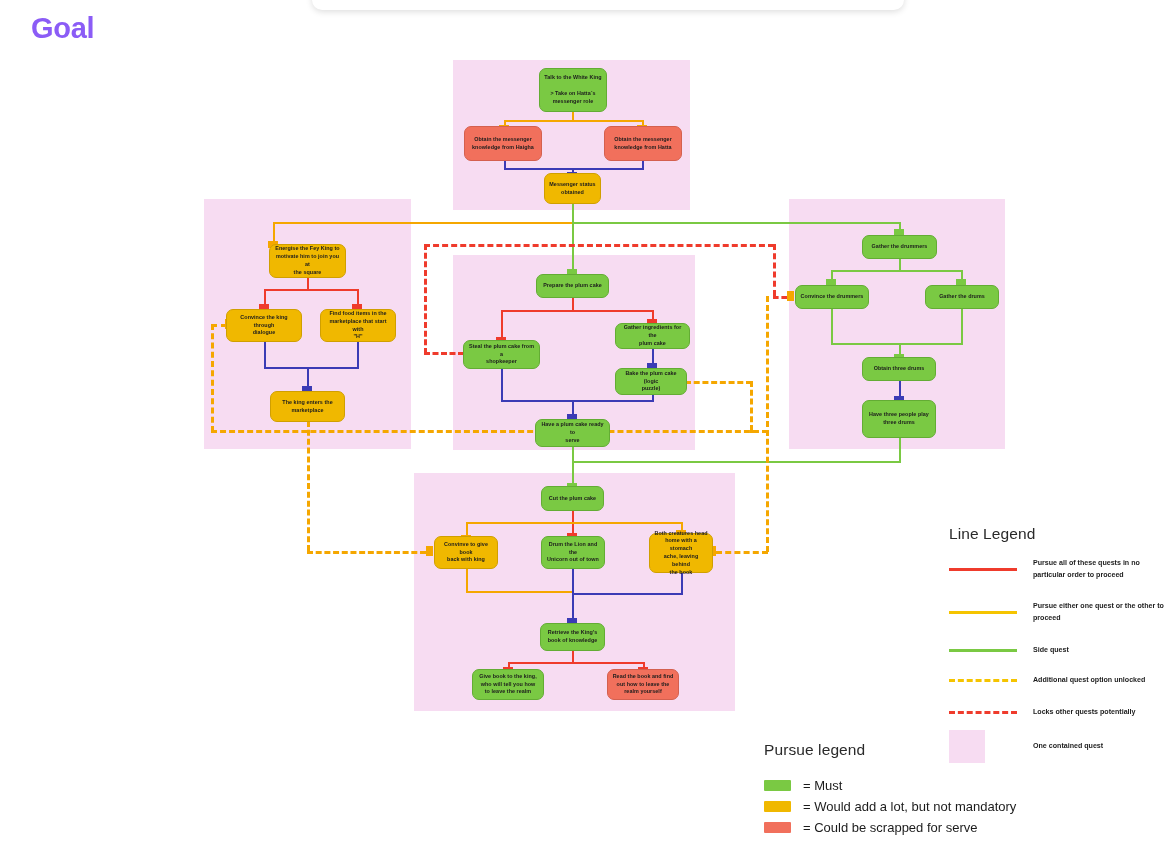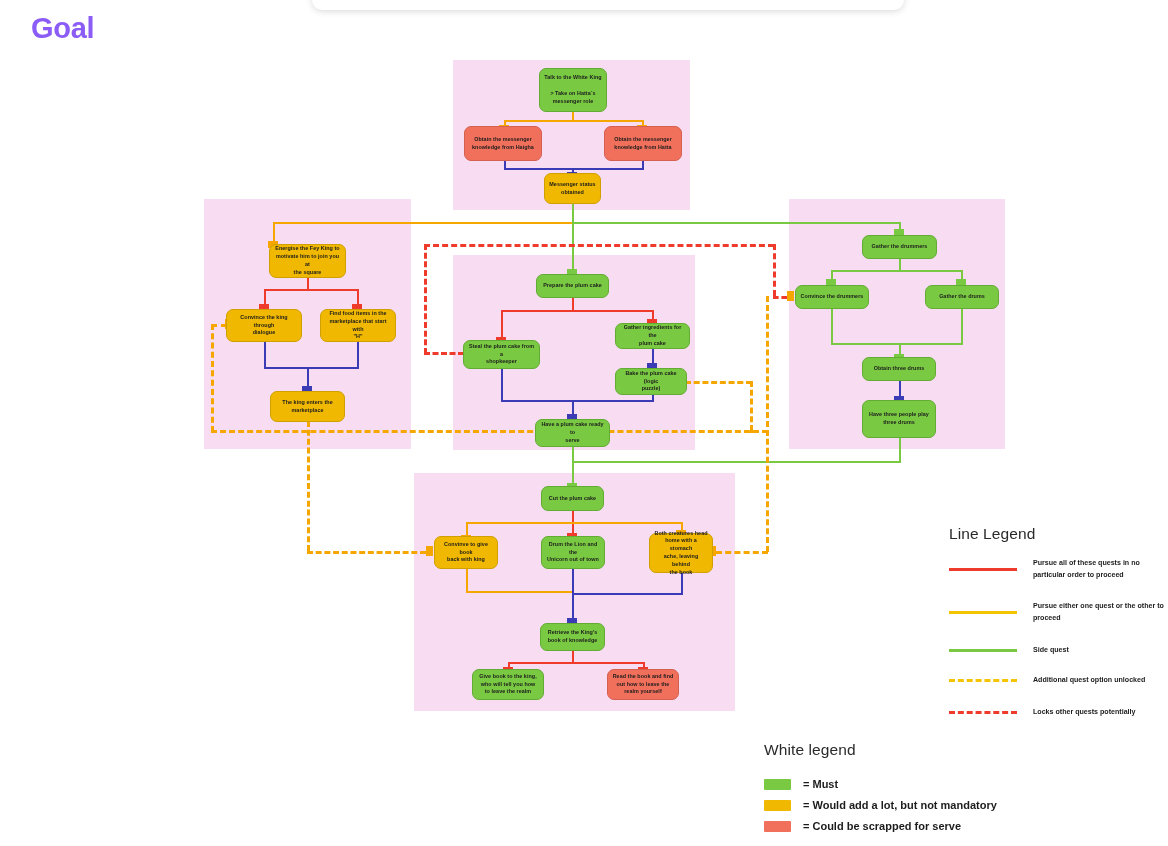--- a/index.html
+++ b/index.html
@@ -72,21 +72,21 @@
   
   .legend-title{position:absolute;font-size:15.5px;color:#2a2a2a;letter-spacing:.1px;}
   .lg-row{position:absolute;display:flex;align-items:center;}
   .lg-line{width:68px;height:0;margin-right:16px;flex:0 0 68px;}
   .lg-solid{border-top-width:3px;border-top-style:solid;}
   .lg-dash{border-top-width:3px;border-top-style:dashed;}
   .lg-swatch{width:36px;height:33px;margin-right:48px;flex:0 0 36px;background:#f7dcf2;}
   .lg-txt{font-size:7.1px;font-weight:bold;line-height:1.65;color:#1c1c1c;max-width:160px;}
   .st-row{position:absolute;display:flex;align-items:center;}
   .st-chip{width:27px;height:11px;border-radius:1px;margin-right:12px;flex:0 0 27px;}
-  .st-txt{font-size:11px;font-weight:bold;color:#1c1c1c;}
+  .st-txt{font-size:13px;font-weight:normal;color:#1c1c1c;}
 </style>
 </head>
 <body>
 
 <div id="canvas">
 
   <div class="top-panel"></div>
 
   <div class="goal-title">Goal</div>
 
@@ -361,22 +361,26 @@
     <div class="lg-txt">Side quest</div>
   </div>
   <div class="lg-row" style="left:949px;top:675px;width:215px;text-align:center;">
     <div class="lg-line lg-dash" style="border-color:#f5c400;"></div>
     <div class="lg-txt">Additional quest option unlocked</div>
   </div>
   <div class="lg-row" style="left:949px;top:707px;width:215px;">
     <div class="lg-line lg-dash" style="border-color:#ef3b2c;"></div>
     <div class="lg-txt">Locks other quests potentially</div>
   </div>
-
-  <div class="legend-title" style="left:764px;top:741px;">White legend</div>
+  <div class="lg-row" style="left:949px;top:730px;width:215px;">
+    <div class="lg-swatch"></div>
+    <div class="lg-txt">One contained quest</div>
+  </div>
+
+  <div class="legend-title" style="left:764px;top:741px;">Pursue legend</div>
 
   <div class="st-row" style="left:764px;top:778px;">
     <div class="st-chip" style="background:#7ac943;"></div>
     <div class="st-txt">= Must</div>
   </div>
   <div class="st-row" style="left:764px;top:799px;">
     <div class="st-chip" style="background:#f0b800;"></div>
     <div class="st-txt">= Would add a lot, but not mandatory</div>
   </div>
   <div class="st-row" style="left:764px;top:820px;">

